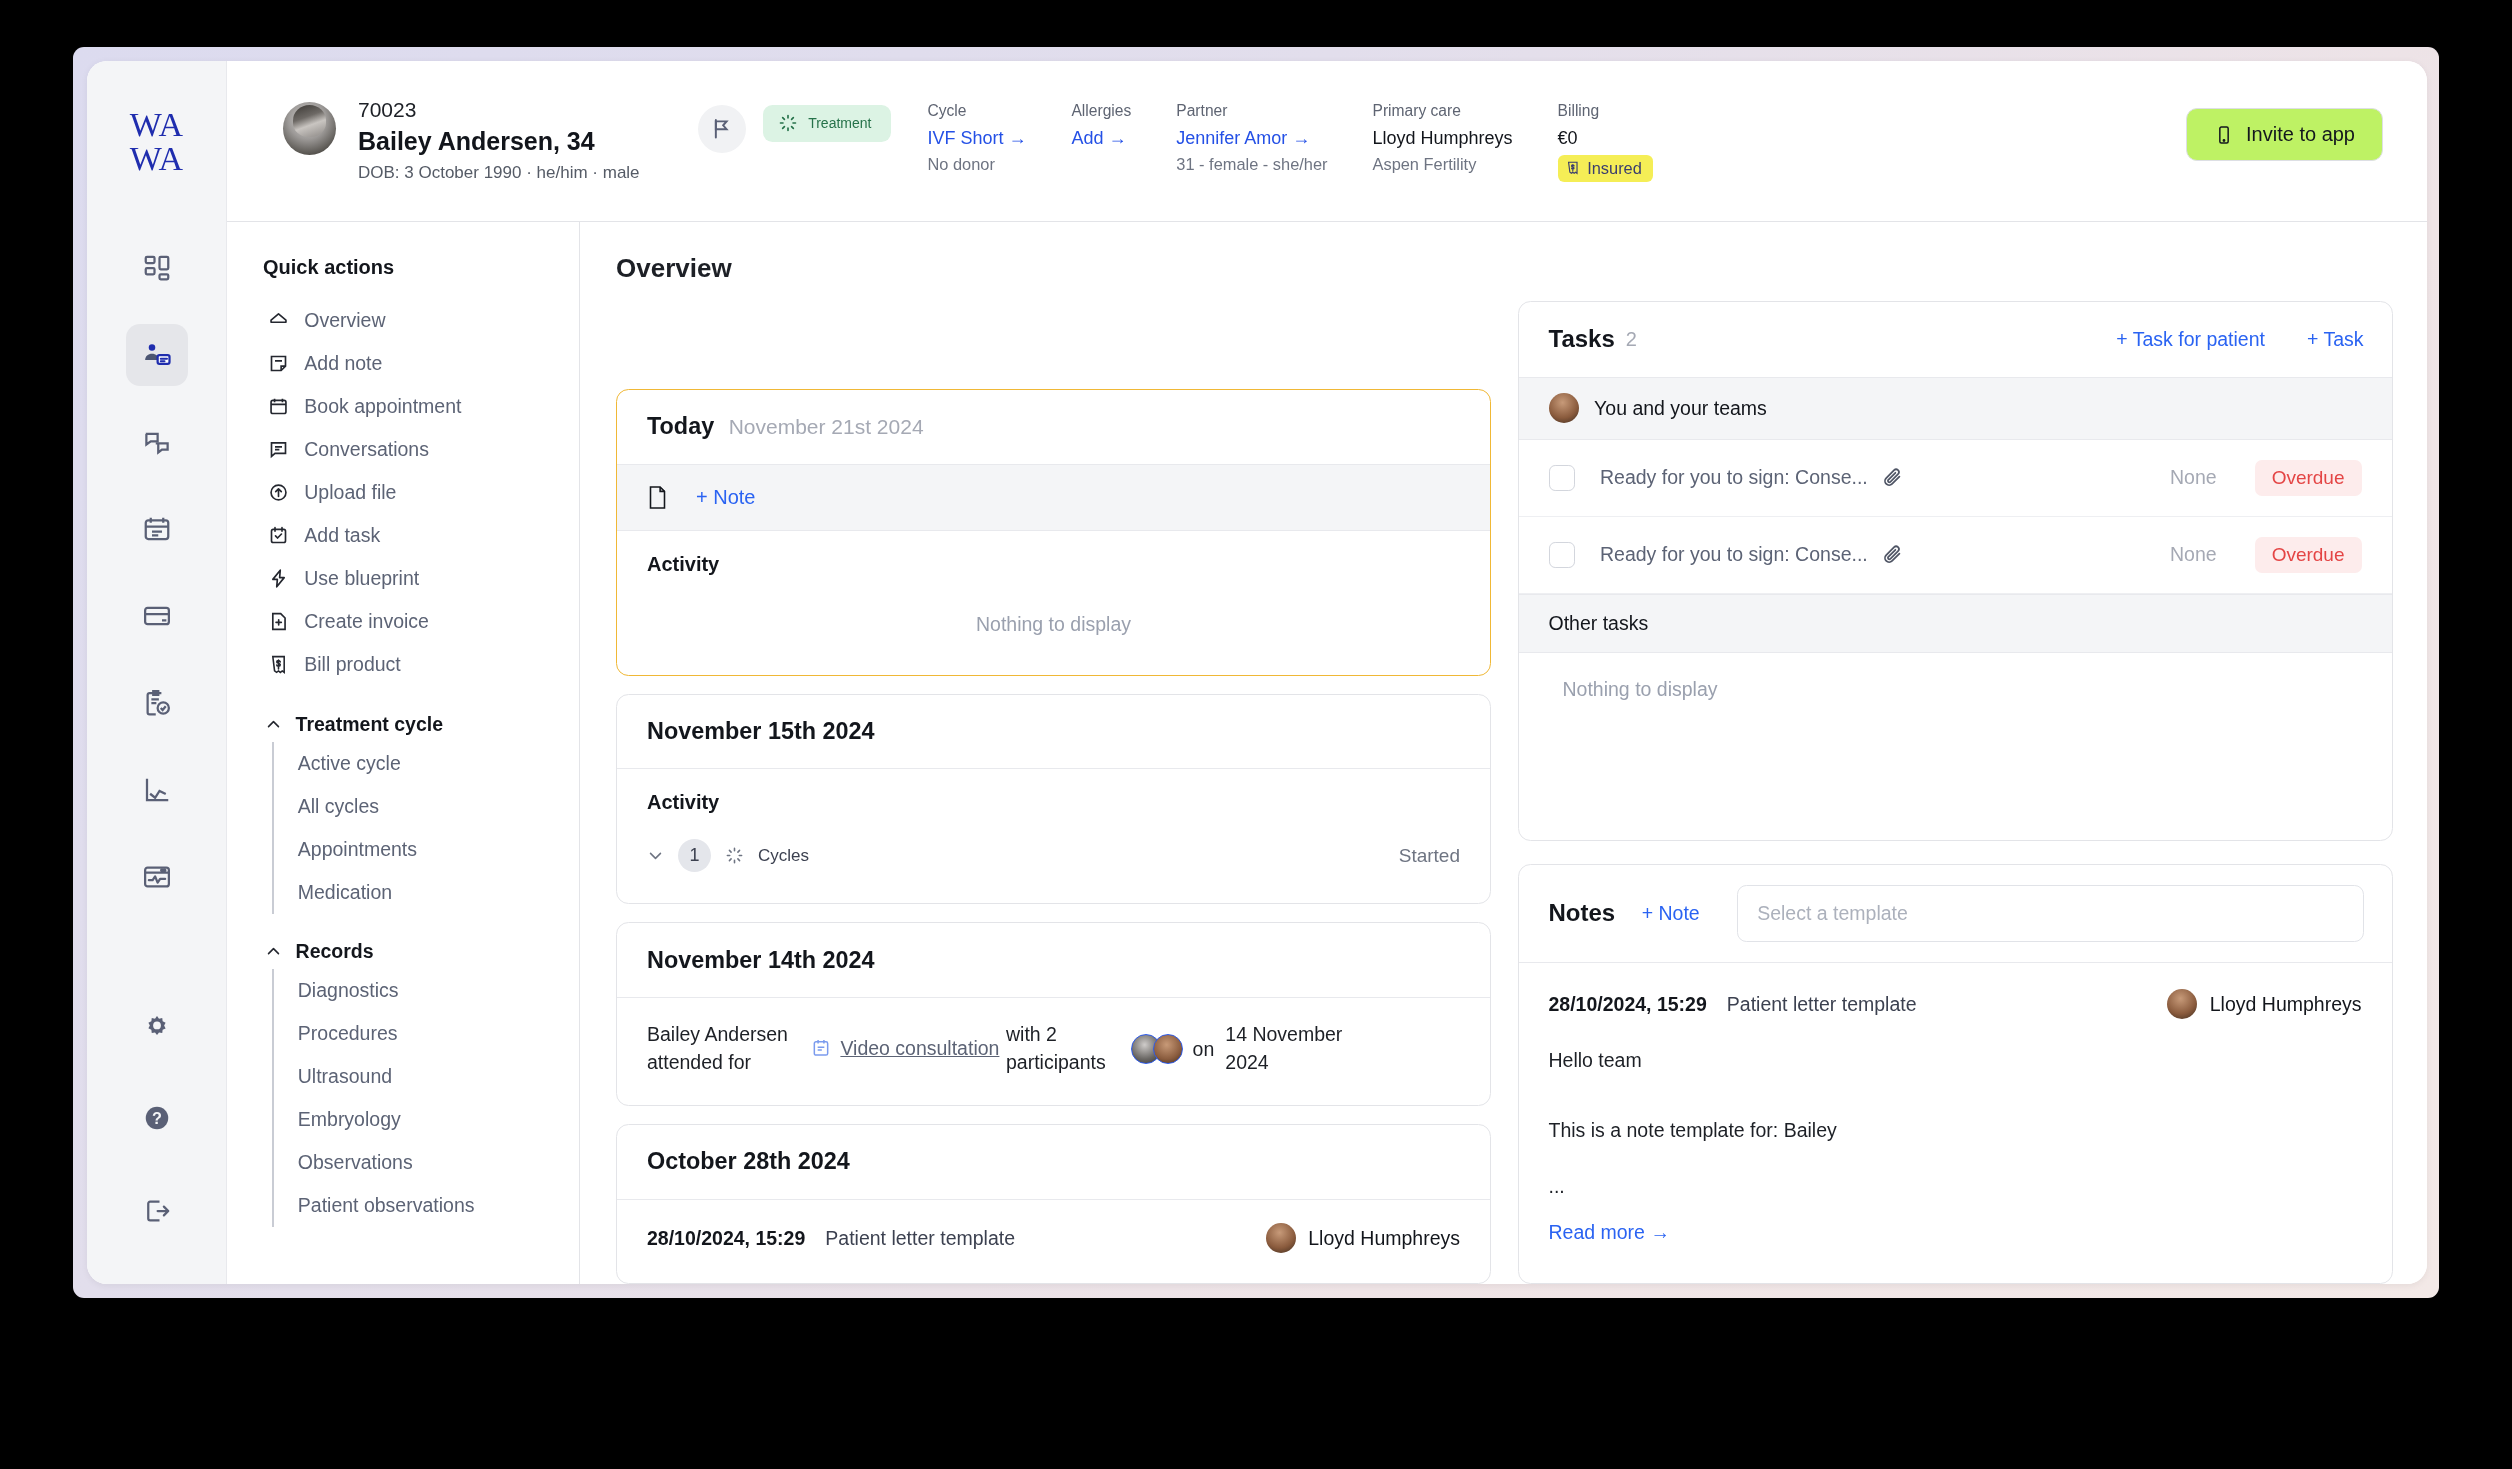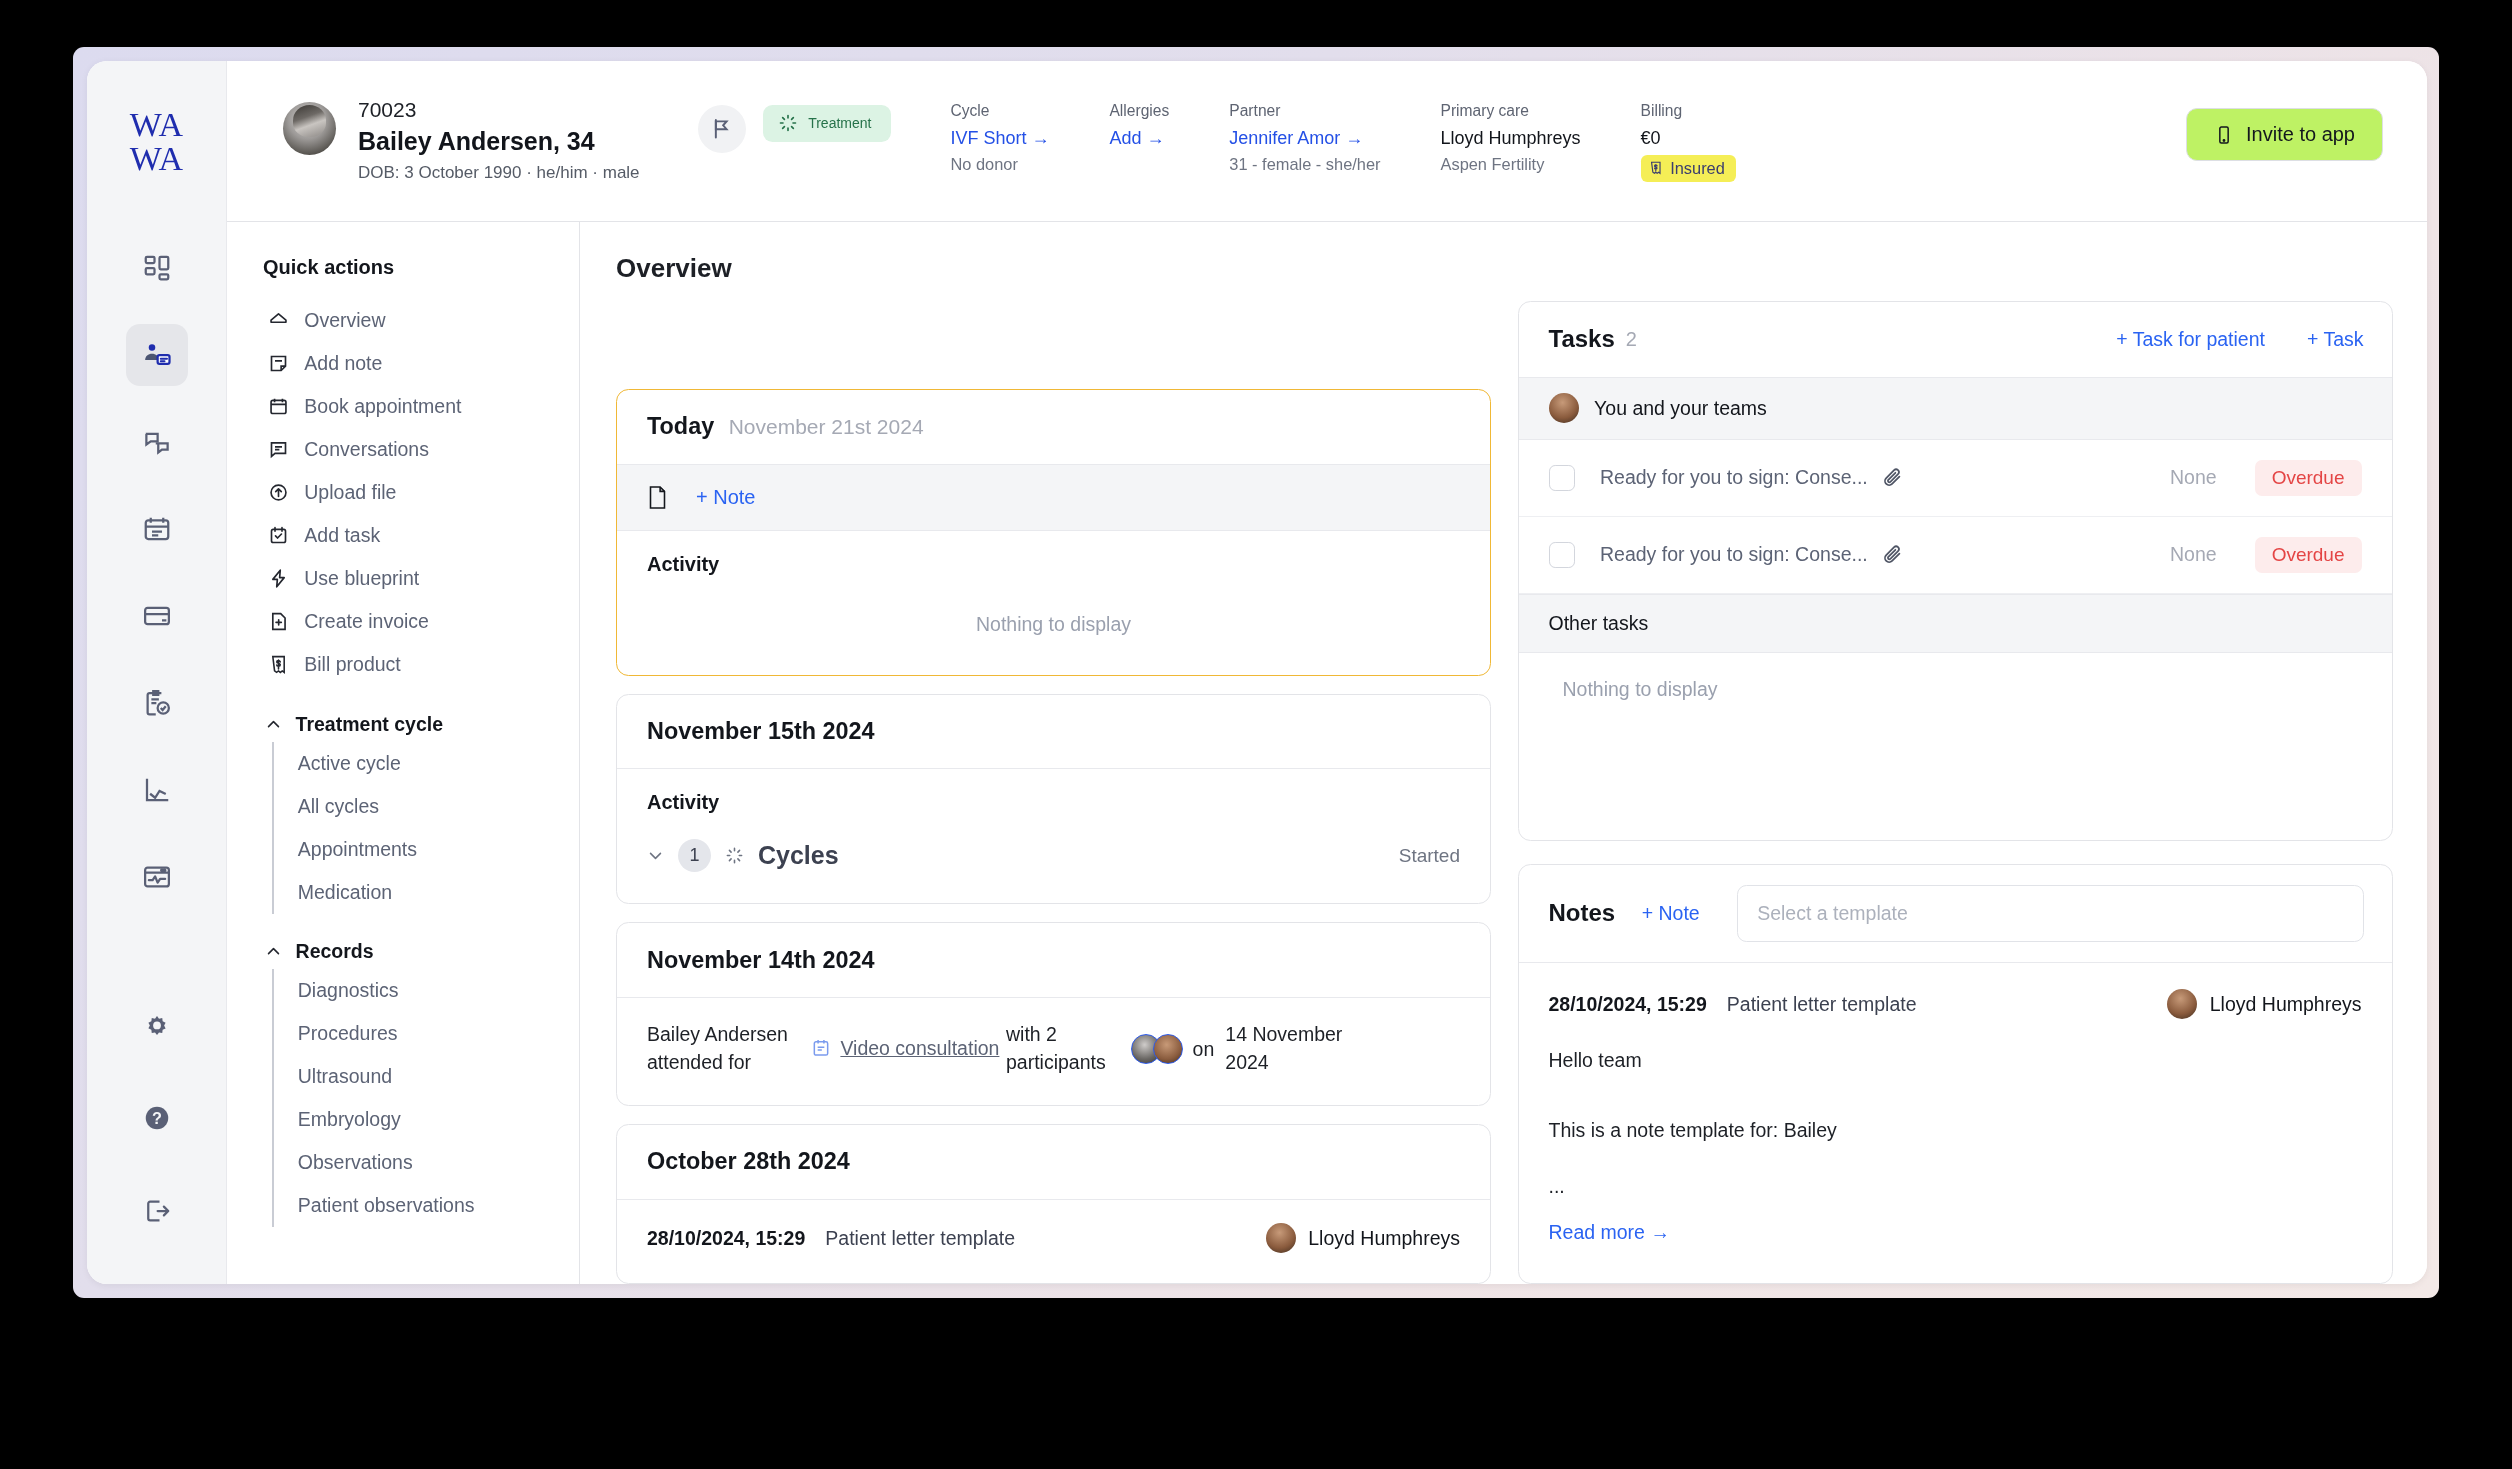--- a/index.html
+++ b/index.html
@@ -81,21 +81,21 @@
     width: 48px; height: 48px; border-radius: 50%; background: #F1F2F4;
     display: flex; align-items: center; justify-content: center;
     margin-top: 7.8px; margin-right: 17px; cursor: pointer;
   }
   .treat-badge {
     background: #DCF3E4; color: #26724A; border-radius: 9.4px;
     padding: 8.6px 20px 8.6px 15.6px; font-size: 14px; display: flex; align-items: center; gap: 10px;
     margin-top: 7.8px; white-space: nowrap;
   }
 
-  .facts { display: flex; margin-left: 59px; gap: 16px; padding-top: 4.7px; }
+  .facts { display: flex; margin-left: 36px; gap: 1px; padding-top: 4.7px; }
   .fact { margin-right: 44px; min-width: 0; }
   .fact-label { font-size: 15.6px; color: #5E6472; margin-bottom: 8.6px; white-space: nowrap; }
   .fact-main { font-size: 18px; color: #12151B; white-space: nowrap; }
   .fact-main.link { color: #2450E6; cursor: pointer; }
   .fact-sub { font-size: 16.4px; color: #6E7482; margin-top: 6.2px; white-space: nowrap; }
   .insured {
     display: inline-flex; align-items: center; gap: 6.2px;
     background: #F5EE56; color: #3B3E6E; border-radius: 6.2px;
     padding: 3.9px 11px 3.9px 7.8px; font-size: 16.4px; margin-top: 5.5px;
   }
@@ -161,21 +161,21 @@
   .note-link { color: #2A63F2; font-size: 20px; }
   .card-body { padding: 22px 30px 31px 30px; border-top: 0.8px solid #E8E9ED; }
   .card.today .card-body { border-top: none; }
   .activity-label { font-size: 20px; font-weight: bold; color: #13161C; }
   .nothing { font-size: 19.5px; color: #9AA0AE; text-align: center; padding: 37px 0 7.8px; }
   .cycle-row { display: flex; align-items: center; gap: 14px; margin-top: 25px; }
   .cycle-count {
     width: 33px; height: 33px; border-radius: 50%; background: #E4E6EB;
     color: #3C4150; font-size: 18px; display: flex; align-items: center; justify-content: center;
   }
-  .cycle-name { font-size: 25px; color: #3C4150; font-weight: bold; }
+  .cycle-name { font-size: 17px; color: #3C4150; }
   .cycle-status { margin-left: auto; font-size: 19px; color: #6E7482; }
   .attend-row {
     display: flex; align-items: center; gap: 0; padding: 23.4px 30px 28px 30px;
     border-top: 0.8px solid #E8E9ED; font-size: 19.5px; color: #1D2026;
   }
   .ar-col { line-height: 1.42; }
   .ar-name { width: 164px; flex: 0 0 164px; }
   .ar-link { display: flex; align-items: flex-start; gap: 9.4px; width: 195px; flex: 0 0 195px; }
   .ar-link a { color: #5C6375; text-decoration: underline; cursor: pointer; }
   .ar-part { width: 125px; flex: 0 0 125px; }

